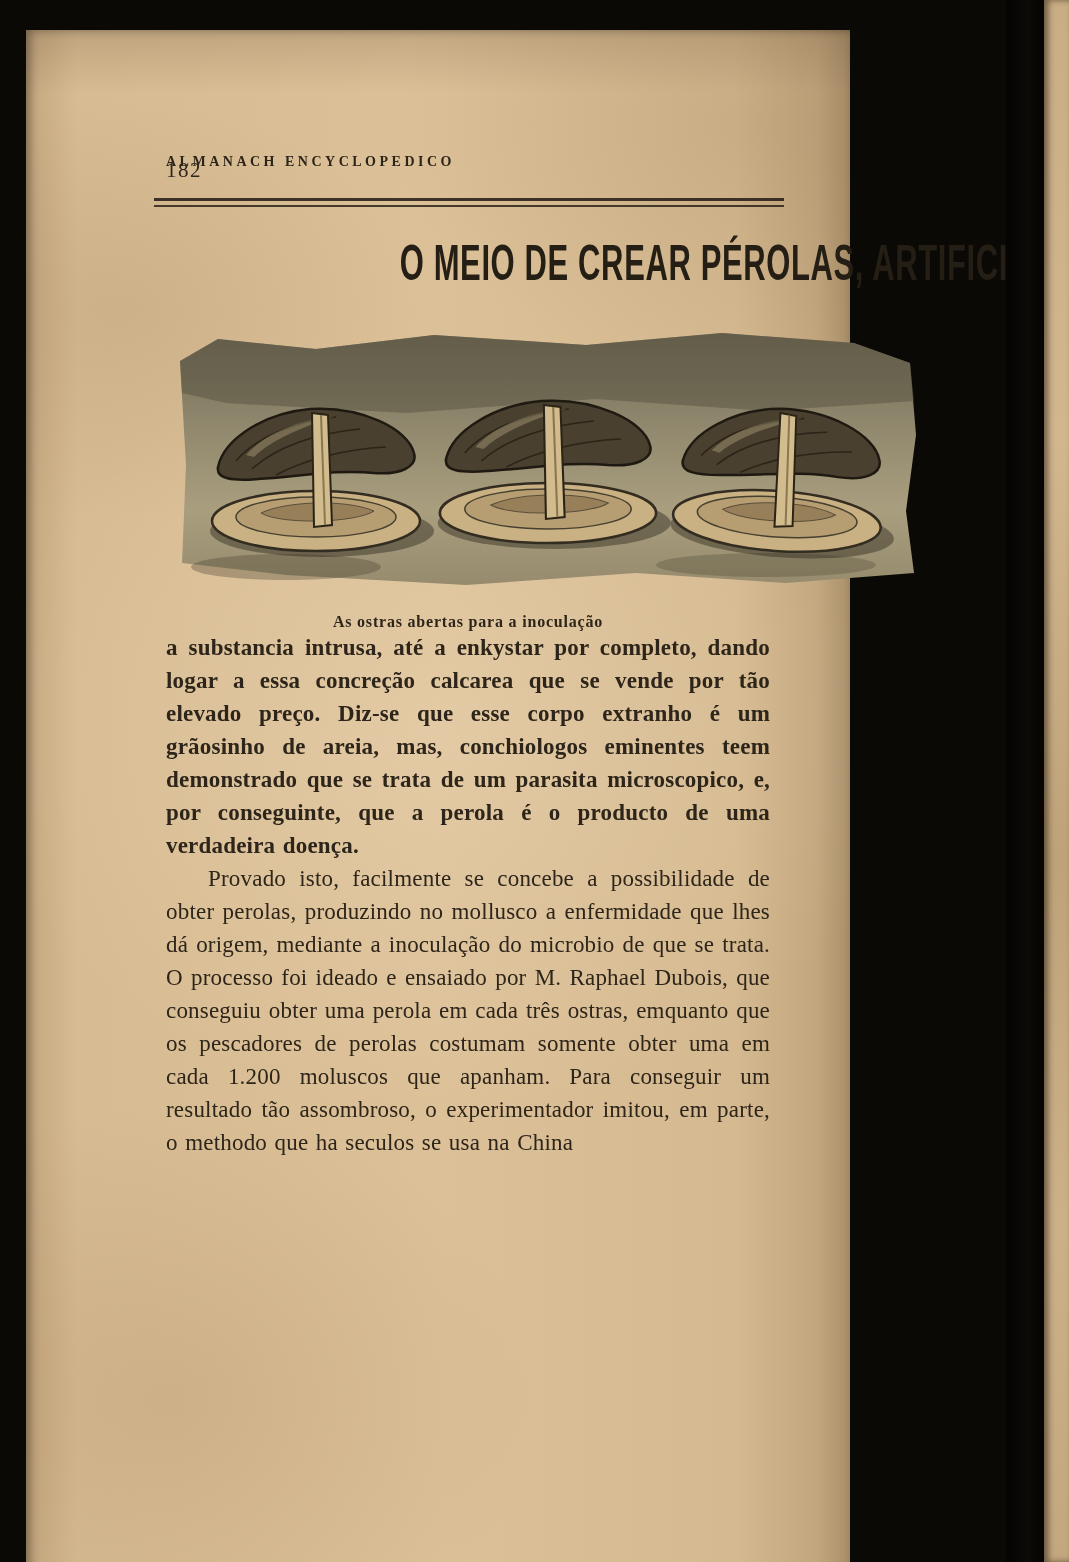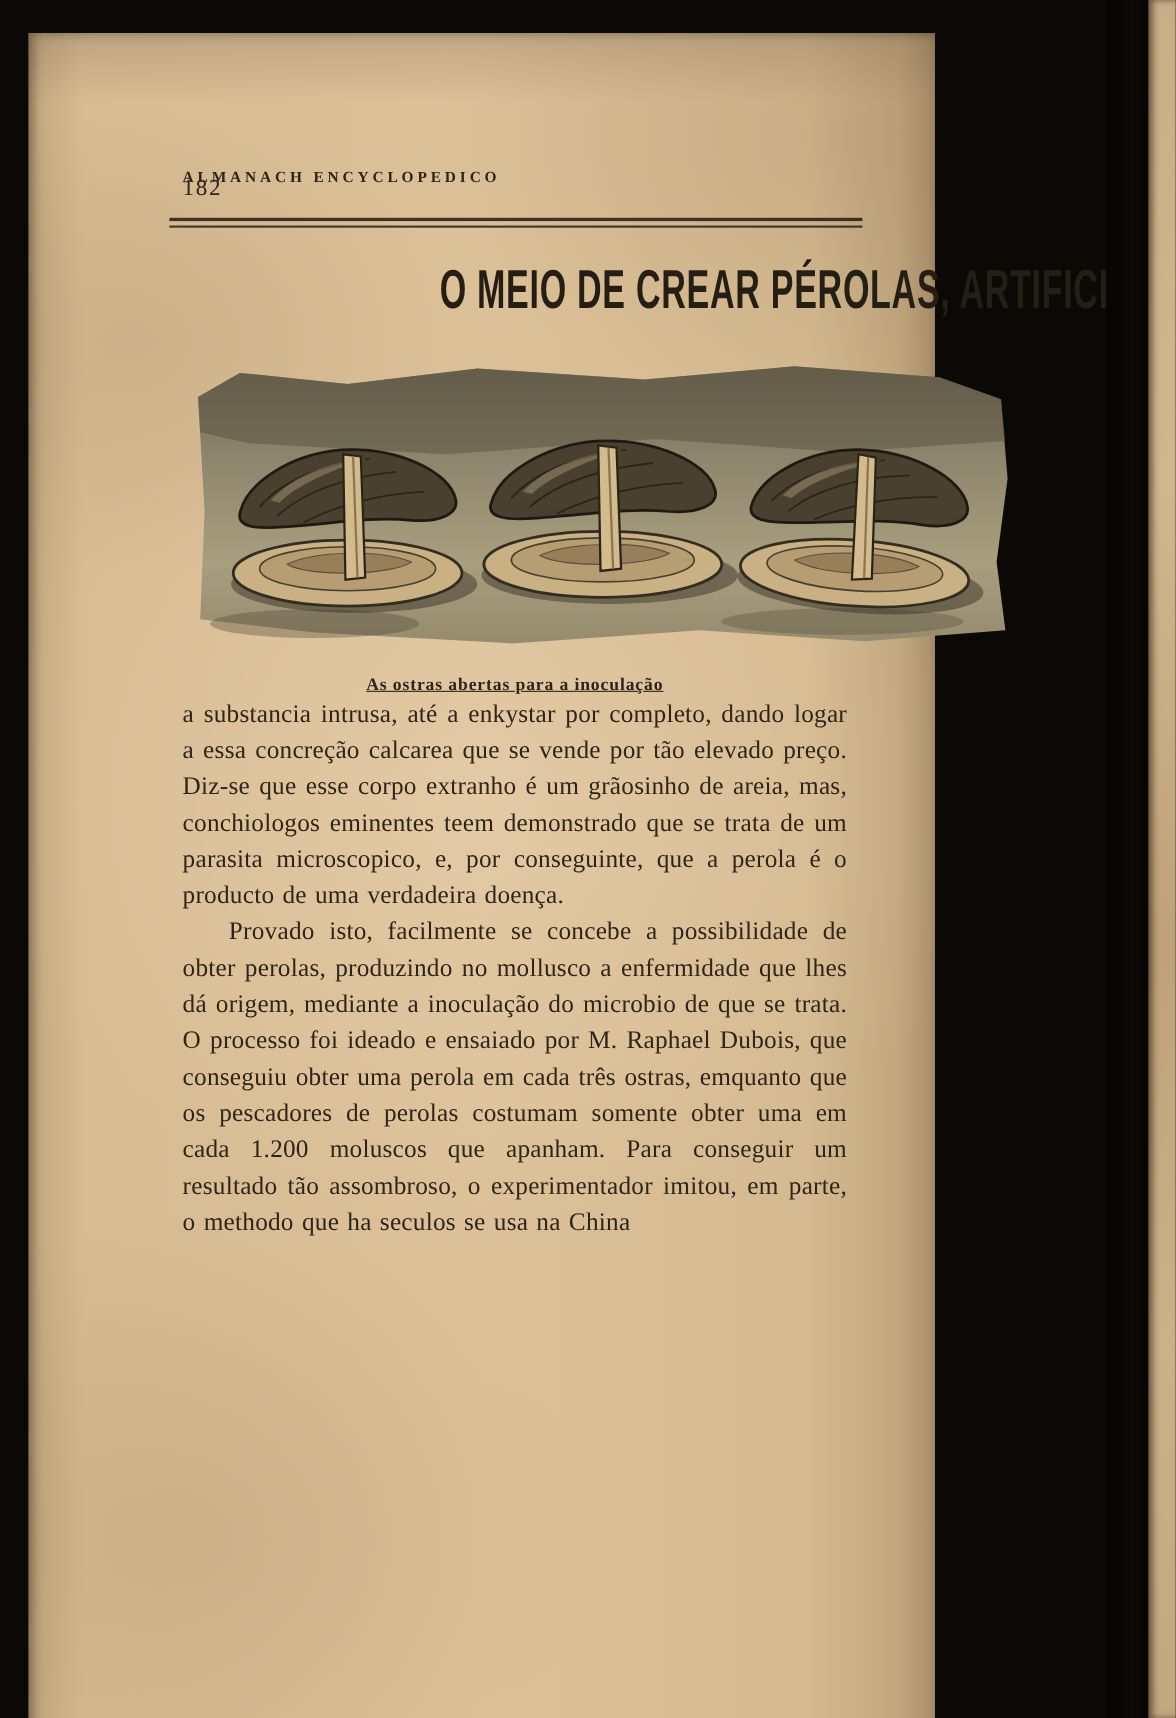--- a/index.html
+++ b/index.html
@@ -51,23 +51,23 @@
   p.body {
     margin:0; color:#2d251a;
     font-size:23px; line-height:33px;
     text-align:justify; word-spacing:1.5px; letter-spacing:0.2px;
   }
   p.indent { text-indent:42px; }
 
   .fig { margin:18px 0 0; text-align:center; }
   .caption {
     margin-top:14px; text-align:center;
-    font-size:16px; font-weight:bold; letter-spacing:0.8px; color:#2d251a;text-decoration:underline;
+    font-size:16px; font-weight:bold; letter-spacing:0.8px; color:#2d251a;
   }
-  .after-fig { margin-top:18px; }
+  .after-fig { margin-top:18px;font-weight:bold; }
 
   
   .gutter {
     position:absolute; left:1006px; top:0; width:38px; height:100%;
     background:linear-gradient(90deg, #050403, #0d0a07 60%, #050403);
   }
   .nextpage {
     position:absolute; left:1044px; top:0; width:25px; height:100%;
     background:linear-gradient(180deg, #c9ad85 0%, #d2b68e 28%, #bfa279 55%, #ccb088 78%, #c3a77f 100%);
     box-shadow: inset 4px 0 6px rgba(30,20,10,0.55);

